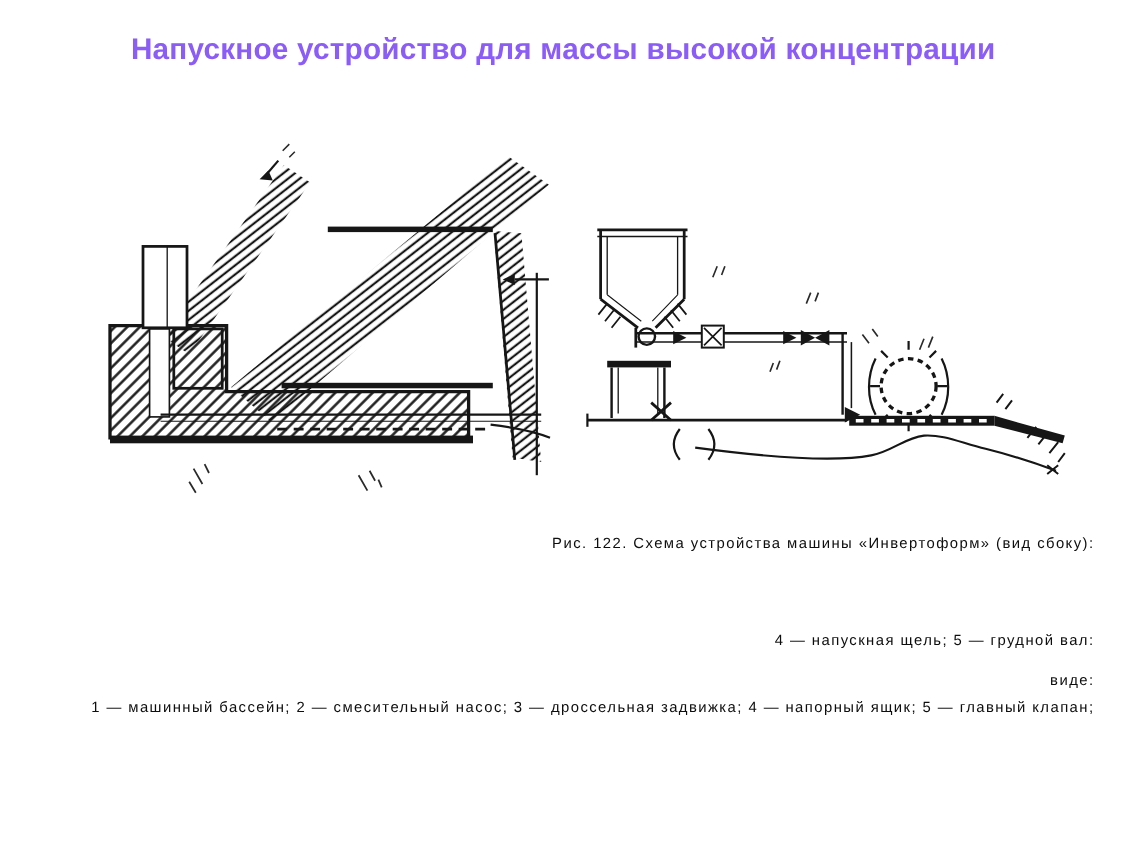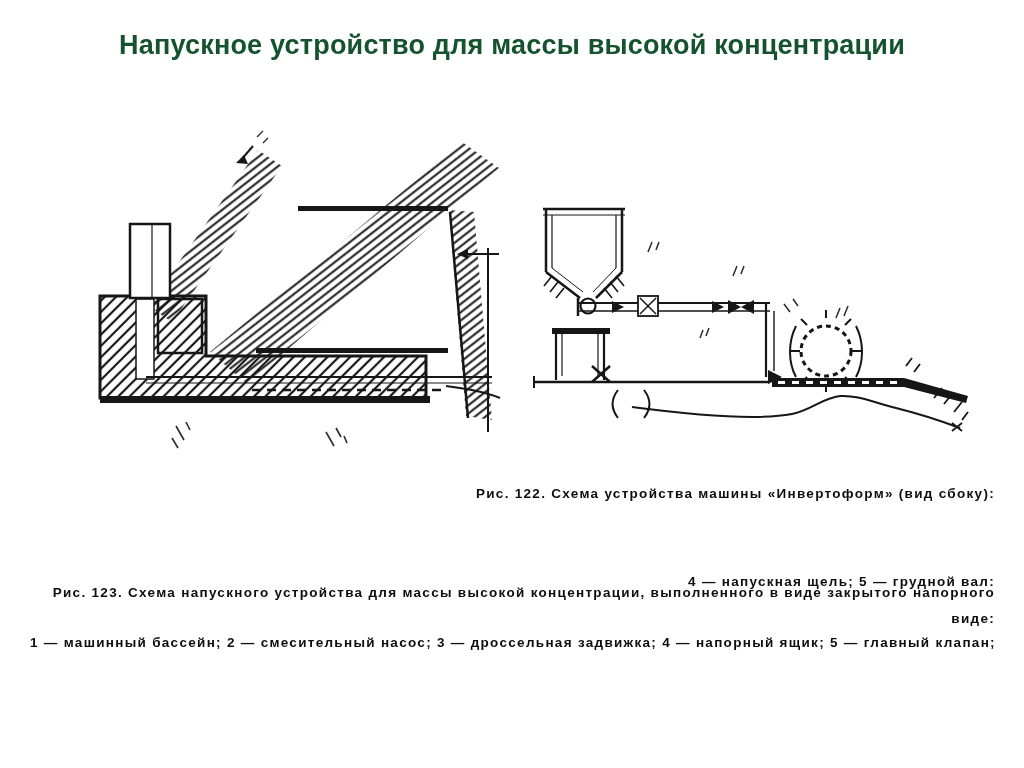--- a/index.html
+++ b/index.html
@@ -4,31 +4,31 @@
 <style>
   html,body{margin:0;padding:0;}
   body{
     width:1024px;height:768px;background:#ffffff;overflow:hidden;
     font-family:"Liberation Sans","DejaVu Sans",sans-serif;
     position:relative;
   }
   .slide{position:absolute;inset:0;background:#ffffff;}
   .slide-title{
     position:absolute;top:30px;left:0;width:1024px;
-    text-align:center;font-size:27px;font-weight:700;color:#14532d;
+    text-align:center;font-size:27px;font-weight:700;color:#8b5cf6;
     letter-spacing:0.2px;
   }
   .diagram-svg{position:absolute;top:0;left:0;}
   .captions{
     position:absolute;top:0;left:30px;width:965px;height:768px;
     filter:blur(0.35px) contrast(1.08);
   }
   .cap{
     position:absolute;right:0;width:965px;text-align:right;
-    font-size:13.5px;font-weight:700;color:#161616;letter-spacing:1.3px;
+    font-size:13.5px;font-weight:400;color:#161616;letter-spacing:1.3px;
     white-space:nowrap;overflow:hidden;
   }
   .c1{top:486px;} .c2{top:512px;} .c3{top:538px;margin-top:36px;}
   .c4{top:585px;} .c5{top:611px;} .c6{top:635px;} .c7{top:659px;}
 </style>
 </head>
 <body>
 
 <div class="slide">
 
@@ -171,18 +171,17 @@
         <path d="M700,338 l3,-8 M706,336 l3,-8"></path>
         <path d="M836,318 l4,-10 M844,316 l4,-10"></path>
         <path d="M790,312 l-6,-8 M798,306 l-5,-7"></path>
       </g>
     </g>
   </svg>
 
   <div class="captions">
     <div class="cap c1">Рис. 122. Схема устройства машины «Инвертоформ» (вид сбоку):</div>
     <div class="cap c3">4 — напускная щель; 5 — грудной вал:</div>
-    <div class="cap c4">Рис. 123. Схема напускного устройства для массы высокой концентрации, выполненного в виде закрытого напорного</div>
     <div class="cap c5">виде:</div>
     <div class="cap c6">1 — машинный бассейн; 2 — смесительный насос; 3 — дроссельная задвижка; 4 — напорный ящик; 5 — главный клапан;</div>
   </div>
 
 </div>
 
 </body></html>

